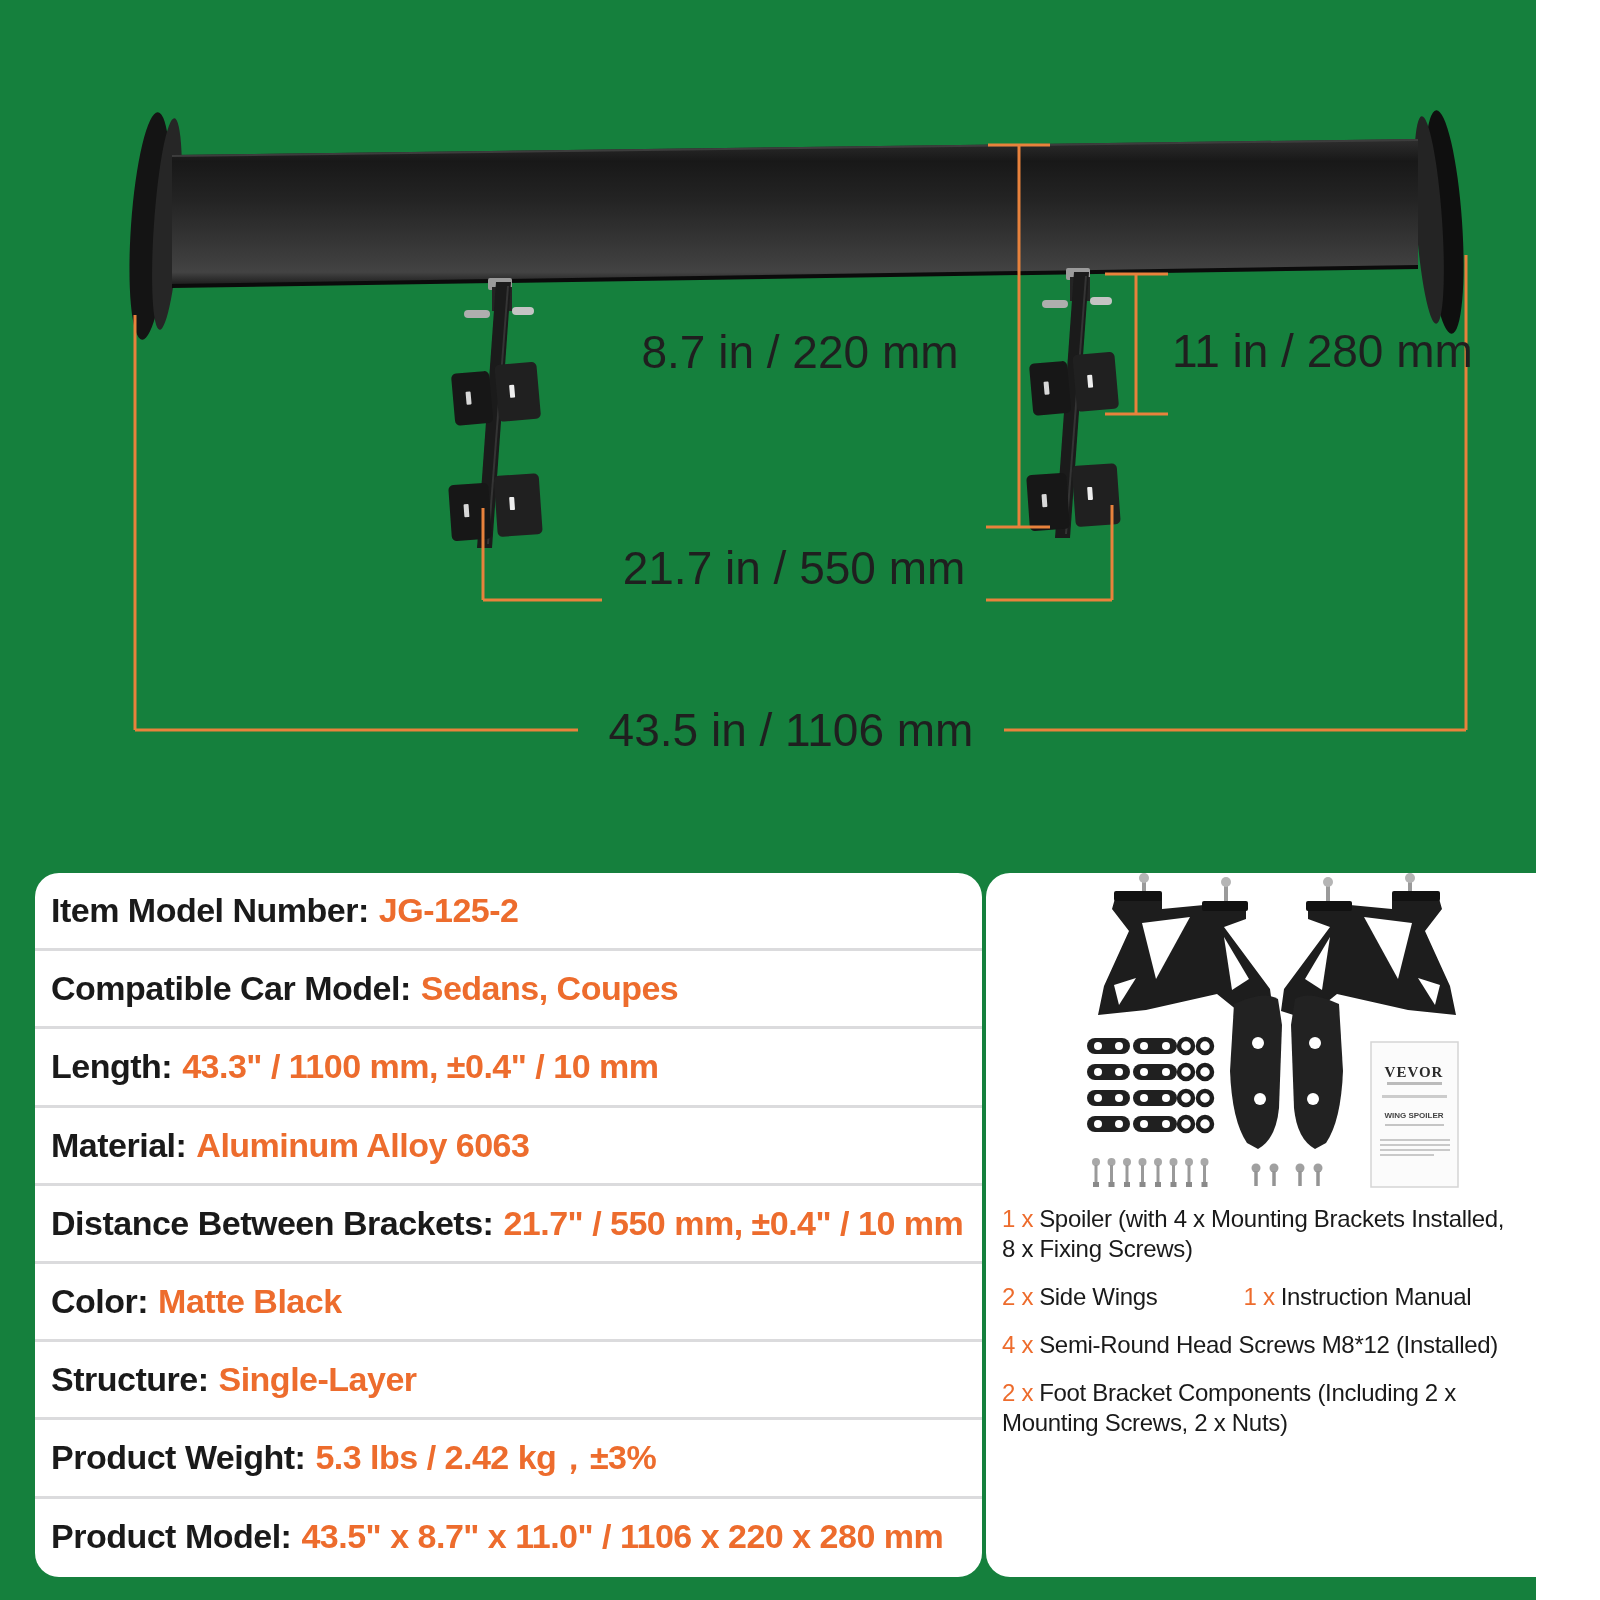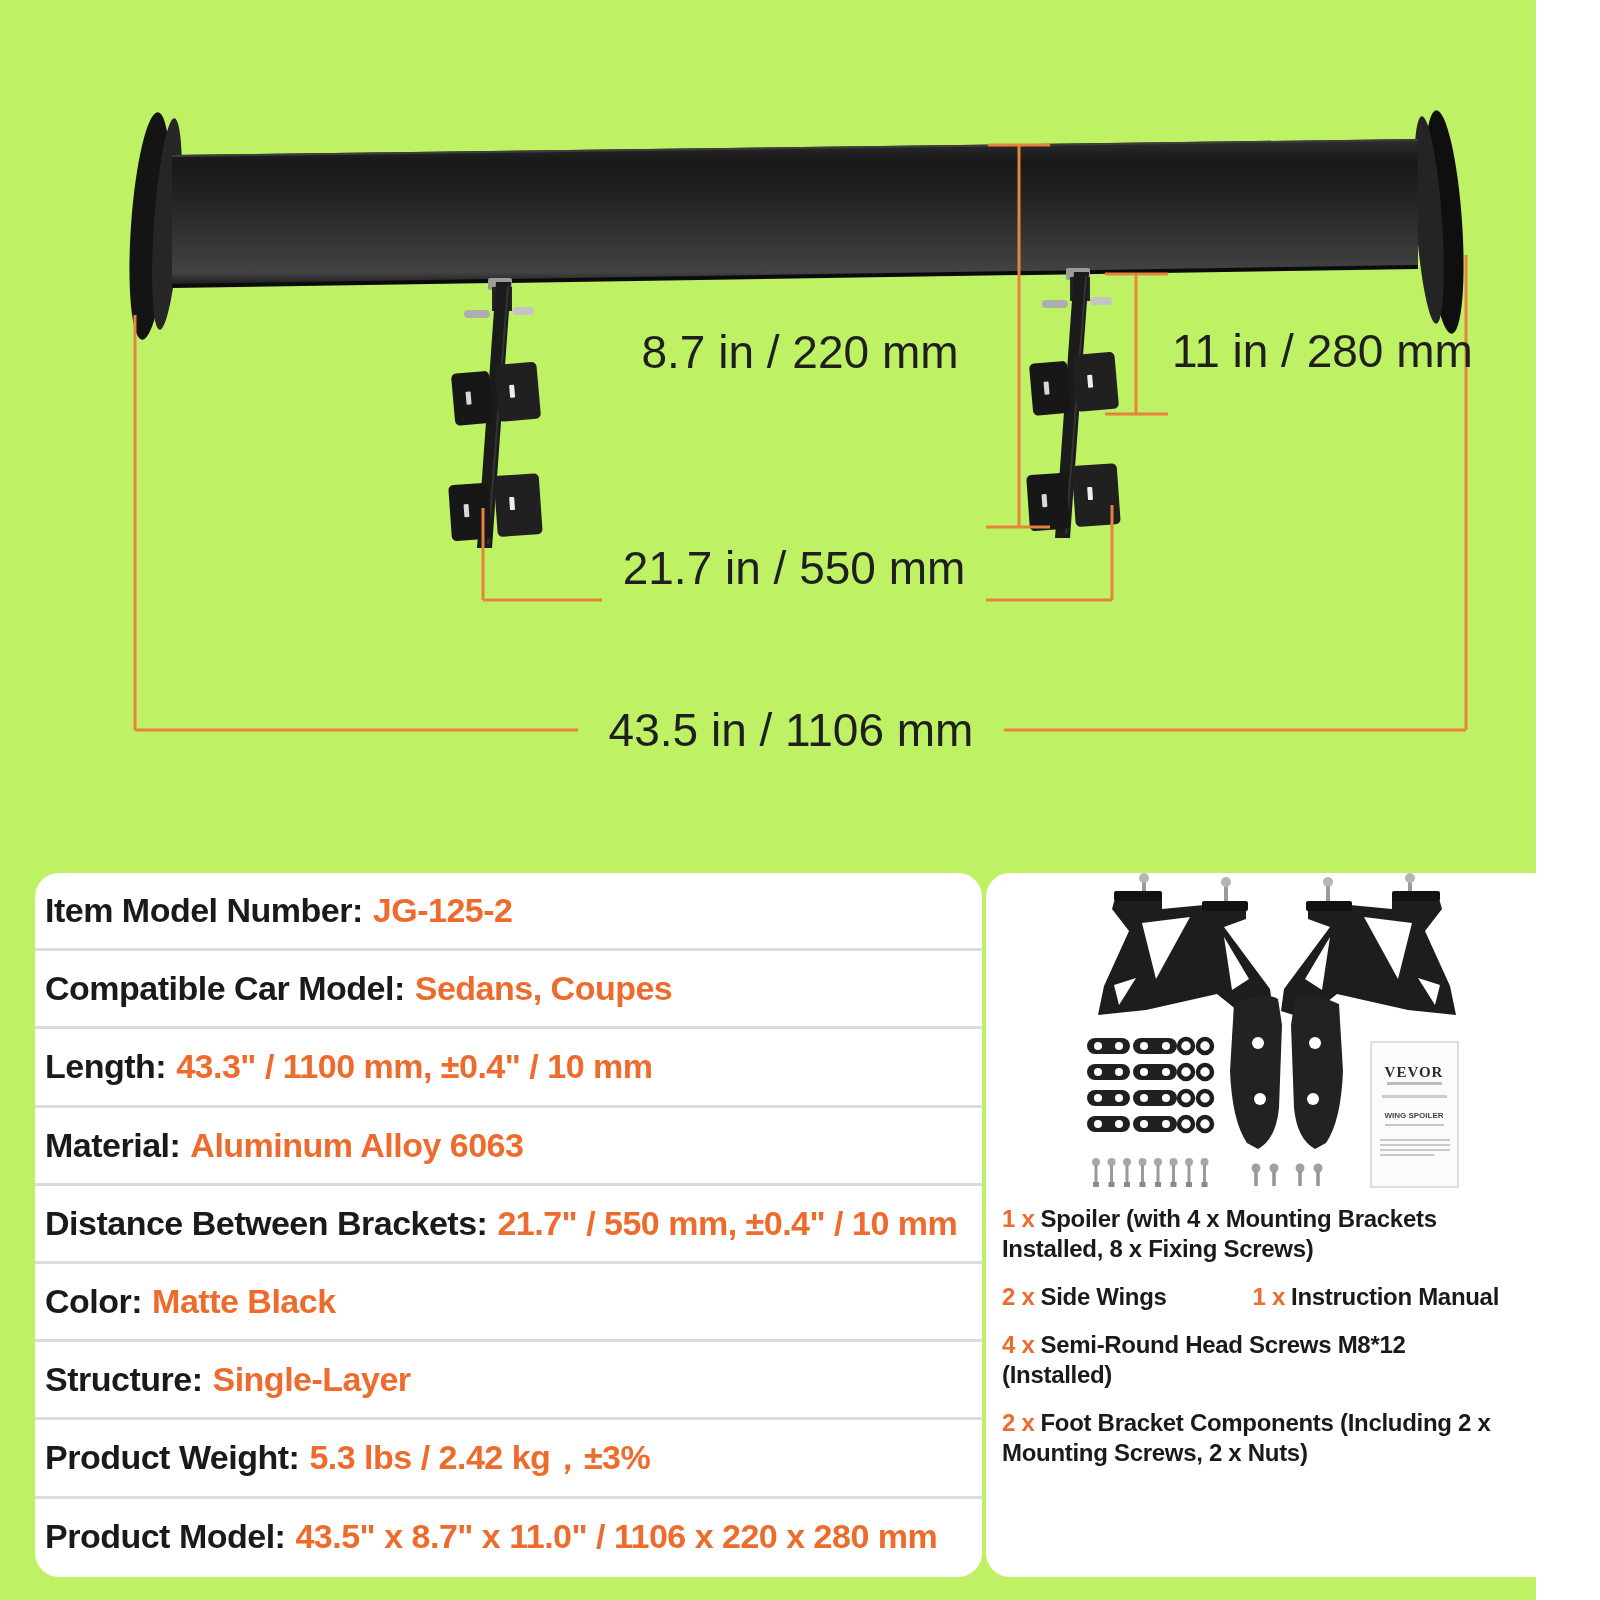--- a/index.html
+++ b/index.html
@@ -1,45 +1,45 @@
 <!DOCTYPE html>
 <html><head>
 <meta charset="utf-8">
 <style>
   html,body{margin:0;padding:0;}
   #stage{
     position:relative;width:1536px;height:1600px;overflow:hidden;
-    background:#bef264;
+    background:#15803d;
     font-family:"Liberation Sans", sans-serif;
     color:#1A1A1A;
   }
   
   #diagram-svg{position:absolute;left:0;top:0;}
   .dim-label{
     position:absolute;font-size:46px;font-weight:400;color:#1f1f1f;
     white-space:nowrap;letter-spacing:0px;
   }
   .dim-center{transform:translate(-50%,-50%);}
   .dim-left{transform:translate(0,-50%);}
   
   .card{position:absolute;background:#FFFFFF;border-radius:24px;}
   #spec-card{left:35px;top:873px;width:947px;height:704px;overflow:hidden;}
   .spec-row{
-    height:75.2px;display:flex;align-items:center;padding-left:10px;
+    height:75.2px;display:flex;align-items:center;padding-left:16px;
     border-bottom:3px solid #DBDBDD;
     font-size:34px;font-weight:bold;letter-spacing:-0.5px;white-space:nowrap;
   }
   .spec-row:last-child{border-bottom:none;}
   .spec-label{color:#1A1A1A;margin-right:10px;}
   .spec-value{color:#ED6C2D;}
   #package-card{left:986px;top:873px;width:579px;height:704px;overflow:hidden;}
   #package-photo{position:absolute;left:0;top:0;}
   #package-list{
     position:absolute;left:16px;top:331px;width:505px;
-    font-size:24px;font-weight:bold;line-height:30px;letter-spacing:-0.3px;
+    font-size:24px;font-weight:normal;line-height:30px;letter-spacing:-0.3px;
   }
   .pkg-item{margin-bottom:18px;}
   .pkg-qty{color:#ED6C2D;margin-right:6px;}
   .pkg-text{color:#1A1A1A;}
   .pkg-pair2{margin-left:86px;}
 </style>
 </head>
 <body>
 
 <div id="stage">

